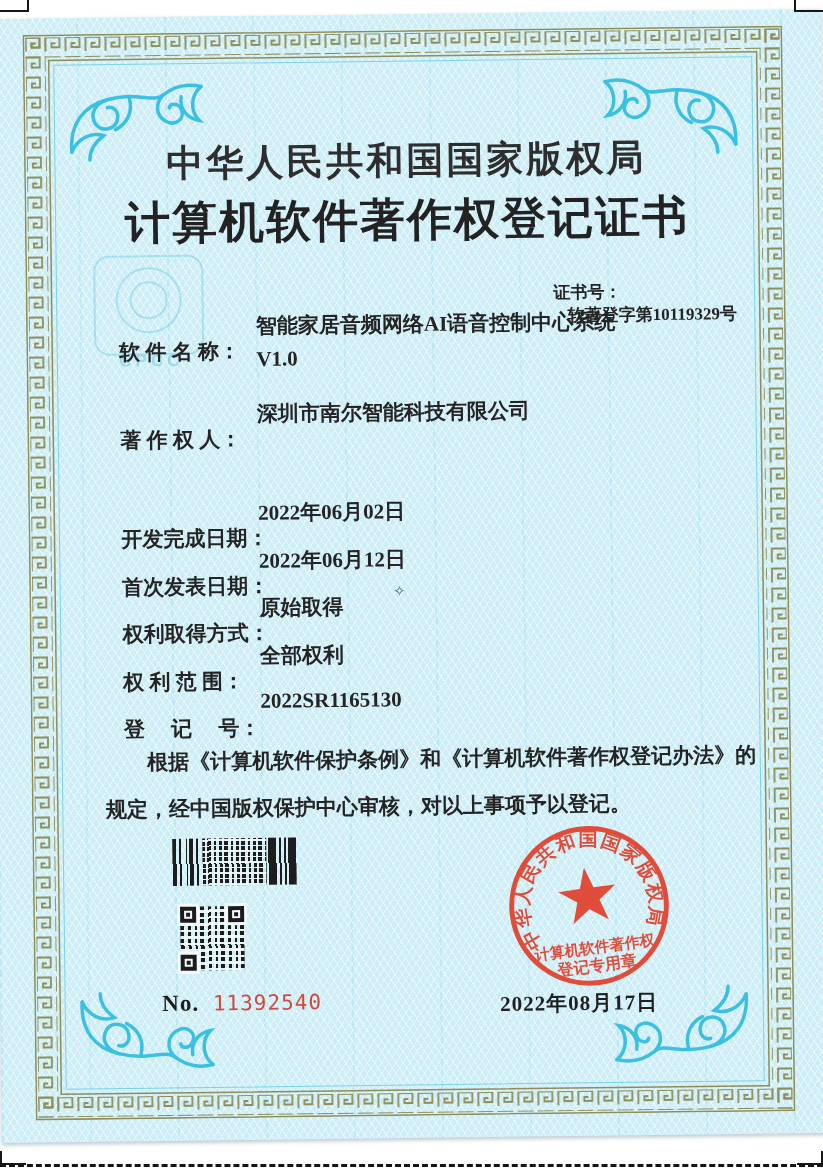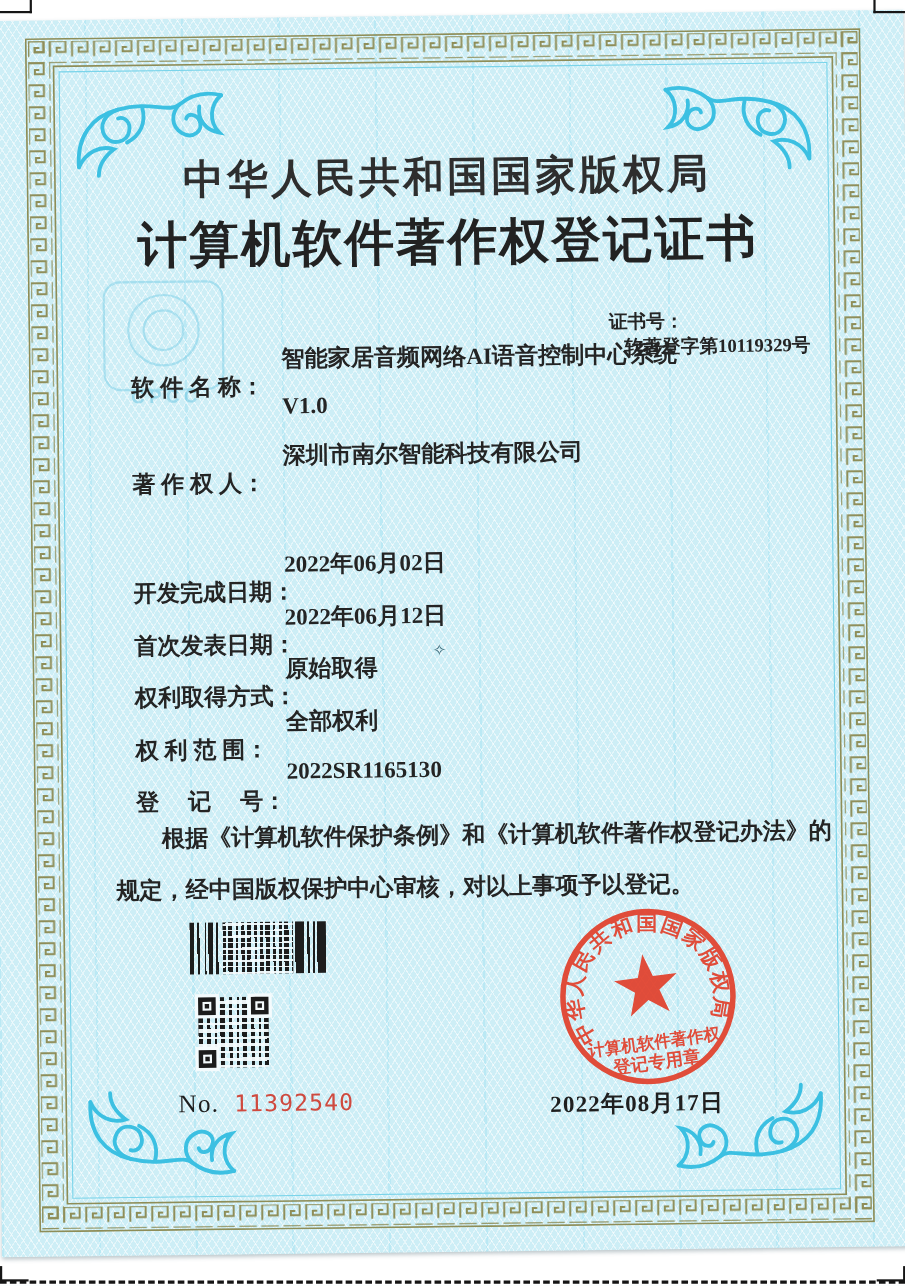--- a/index.html
+++ b/index.html
@@ -75,21 +75,21 @@
   .qr{left:181px;top:890px;width:64px;height:64px;z-index:2;
     background:
       repeating-linear-gradient(0deg,rgba(245,252,254,.95) 0 2px,rgba(0,0,0,0) 2px 6px,rgba(245,252,254,.95) 6px 9px,rgba(0,0,0,0) 9px 13px),
       repeating-linear-gradient(90deg,#1c1c1c 0 4px,rgba(0,0,0,0) 4px 8px,#1c1c1c 8px 11px,rgba(0,0,0,0) 11px 15px,#1c1c1c 15px 17px,rgba(0,0,0,0) 17px 20px);}
   .finder{position:absolute;width:16px;height:16px;border:4px solid #1c1c1c;background:#f4fbfd;box-shadow:0 0 0 3px #f4fbfd;box-sizing:border-box;}
   .finder::after{content:"";position:absolute;left:2px;top:2px;width:4px;height:4px;background:#1c1c1c;}
   .f-tl{left:0;top:0;} .f-tr{right:0;top:0;} .f-bl{left:0;bottom:0;}
 
   
   .serial{left:162px;top:974px;font-size:23px;color:#1e1e1e;z-index:2;}
-  .serial .no{font-weight:400;letter-spacing:1px;}
+  .serial .no{font-weight:700;letter-spacing:1px;}
   .serial .num{color:#cf4a3f;font-family:"DejaVu Sans Mono",monospace;font-size:21px;letter-spacing:1px;margin-left:8px;}
 
   
   .seal{left:506px;top:810px;width:168px;height:168px;z-index:3;opacity:.90;}
   .issue-date{left:500px;top:977px;font-size:21px;font-weight:700;letter-spacing:1px;color:#1f1f1f;z-index:2;}
 
   .sparkle{left:398px;top:568px;font-size:15px;color:#43707e;z-index:2;}
 </style>
 </head>
 <body>
@@ -133,21 +133,21 @@
   <div class="abs issuer">中华人民共和国国家版权局</div>
   <div class="abs cert-title">计算机软件著作权登记证书</div>
   <div class="abs certno">
     <span>证书号：</span>
     <span class="val">软著登字第10119329号</span>
   </div>
 
   <div class="abs frow" style="top:296px;">
     <span>软 件 名 称：</span><span class="fval">智能家居音频网络AI语音控制中心系统</span>
   </div>
-  <div class="abs fval2" style="top:341px;">V1.0</div>
+  <div class="abs fval2" style="top:331px;">V1.0</div>
 
   <div class="abs frow" style="top:384px;">
     <span>著 作 权 人：</span><span class="fval">深圳市南尔智能科技有限公司</span>
   </div>
 
   <div class="abs frow" style="top:483px;">
     <span>开发完成日期：</span><span class="fval">2022年06月02日</span>
   </div>
   <div class="abs frow" style="top:531px;">
     <span>首次发表日期：</span><span class="fval">2022年06月12日</span>

